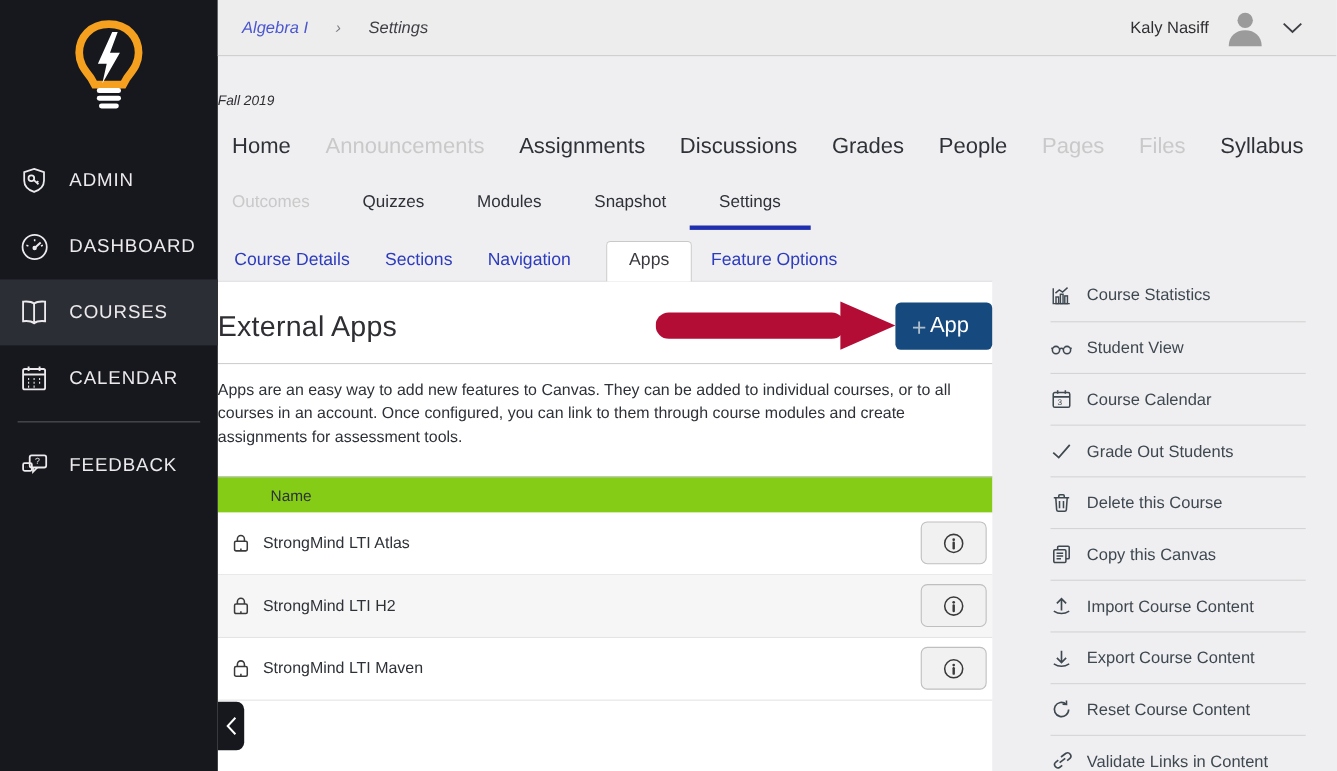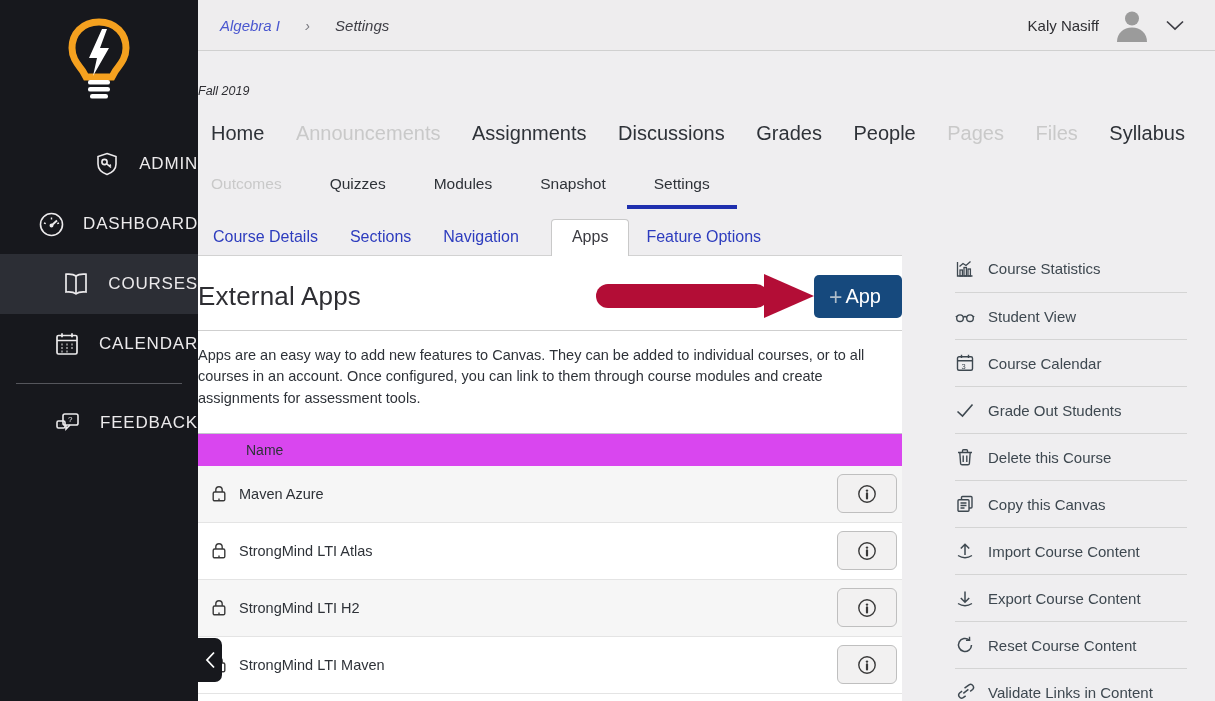--- a/index.html
+++ b/index.html
@@ -5,21 +5,21 @@
   * { box-sizing: border-box; margin: 0; padding: 0; }
   html, body { width: 1215px; height: 701px; overflow: hidden; }
   body { font-family: "Liberation Sans", sans-serif; background: #efeef0; color: #2f3238; }
   a { text-decoration: none; cursor: pointer; }
 
   .app { display: flex; width: 1215px; height: 701px; }
 
   
   .sidebar { width: 198px; flex-shrink: 0; background: #17181d; color: #eceaec; position: relative; }
   .logo-wrap { display: flex; justify-content: center; padding: 16px 0 34px; }
-  .side-item { display: flex; align-items: center; gap: 18px; height: 60px; padding-left: 17px; font-size: 17px; letter-spacing: 0.8px; cursor: pointer; justify-content: flex-end; }
+  .side-item { display: flex; align-items: center; gap: 18px; height: 60px; padding-left: 17px; font-size: 17px; letter-spacing: 0.8px; cursor: pointer; }
   .side-item.active { background: #2c2e35; }
   .side-item .s-icon { width: 28px; height: 28px; display: flex; align-items: center; justify-content: center; flex-shrink: 0; }
   .side-divider { border-top: 1px solid #55565c; margin: 9px 16px 9px 16px; }
 
   
   .main { flex: 1; min-width: 0; display: flex; flex-direction: column; position: relative; }
   .topbar { height: 51px; flex-shrink: 0; background: #eeedee; border-bottom: 1px solid #d0d0d0; display: flex; align-items: center; padding: 0 30px 0 22px; }
   .breadcrumb { display: flex; align-items: center; gap: 25px; font-size: 15px; color: #3e3e45; font-style: italic; }
   .crumb-link { color: #4a57cf; }
   .crumb-sep { color: #7a7a80; font-size: 15px; }
@@ -48,21 +48,21 @@
   .arrow-annotation { margin-left: auto; display: flex; align-items: center; }
   .add-app-btn { background: #16497d; color: #fff; border: none; border-radius: 5px; height: 43px; padding: 0 21px 0 15px; font-size: 20px; font-family: inherit; display: flex; align-items: center; cursor: pointer; }
   .add-app-btn .plus { color: #aebdca; font-size: 23px; margin-right: 3px; position: relative; top: 1px; }
   .panel-hr { border-top: 1px solid #cfcfcf; margin-top: 9px; }
 
   .desc { margin-top: 14px; font-size: 14.5px; line-height: 1.47; color: #2e3238; width: 697px; }
   .lti-line { margin-top: 19px; font-size: 14.5px; color: #2e3238; }
   .lti-link { color: #2d3cbe; }
 
   .apps-table { margin-top: 24px; }
-  .t-head { height: 33px; background: #d946ef; border-top: 1px solid #c3c8cd; display: flex; align-items: center; padding-left: 48px; font-size: 14px; color: #2e3238; }
+  .t-head { height: 33px; background: #84cc16; border-top: 1px solid #c3c8cd; display: flex; align-items: center; padding-left: 48px; font-size: 14px; color: #2e3238; }
   .t-row { height: 57px; display: flex; align-items: center; border-bottom: 1px solid #e4e4e4; padding: 0 5px 0 13px; background: #fff; }
   .t-row.alt { background: #f6f6f6; }
   .lock-wrap { width: 16px; display: flex; justify-content: center; }
   .app-name { margin-left: 12px; font-size: 14.5px; color: #2e3238; }
   .info-btn { margin-left: auto; width: 60px; height: 39px; border: 1px solid #bfbfbf; border-radius: 6px; background: #f2f1f1; display: flex; align-items: center; justify-content: center; cursor: pointer; }
 
   
   .rail { width: 232px; margin-left: auto; margin-right: 28px; margin-top: -10px; color: #3e4850; }
   .rail-item { display: flex; align-items: center; gap: 13px; height: 47px; font-size: 15px; cursor: pointer; }
   .rail-item + .rail-item { border-top: 1px solid #d4d4d4; }
@@ -238,36 +238,20 @@
           <div class="panel-hr"></div>
 
           <p class="desc">Apps are an easy way to add new features to Canvas. They can be added to individual courses, or to all courses in an account. Once configured, you can link to them through course modules and create assignments for assessment tools.</p>
 
 
           <div class="apps-table">
             <div class="t-head">
               <span>Name</span>
             </div>
 
-            <div class="t-row alt">
-              <span class="lock-wrap">
-                <svg width="14" height="17" viewBox="0 0 14 17" fill="none" stroke="#3a3a3a" stroke-width="1.4">
-                  <rect x="1.2" y="7" width="11.6" height="8.8" rx="1.4"></rect>
-                  <path d="M3.8 7 V5 a3.2 3.2 0 0 1 6.4 0 V7 M7 15.8 v-2.2"></path>
-                </svg>
-              </span>
-              <span class="app-name">Maven Azure</span>
-              <button class="info-btn">
-                <svg width="22" height="22" viewBox="0 0 22 22" fill="none" stroke="#3a3a3a" stroke-width="1.4">
-                  <circle cx="11" cy="11" r="8.2"></circle>
-                  <circle cx="11" cy="7.6" r="1.2" fill="#3a3a3a" stroke="none"></circle>
-                  <path d="M11 10.4 v5" stroke-width="2.2" stroke-linecap="round"></path>
-                </svg>
-              </button>
-            </div>
 
             <div class="t-row">
               <span class="lock-wrap">
                 <svg width="14" height="17" viewBox="0 0 14 17" fill="none" stroke="#3a3a3a" stroke-width="1.4">
                   <rect x="1.2" y="7" width="11.6" height="8.8" rx="1.4"></rect>
                   <path d="M3.8 7 V5 a3.2 3.2 0 0 1 6.4 0 V7 M7 15.8 v-2.2"></path>
                 </svg>
               </span>
               <span class="app-name">StrongMind LTI Atlas</span>
               <button class="info-btn">

